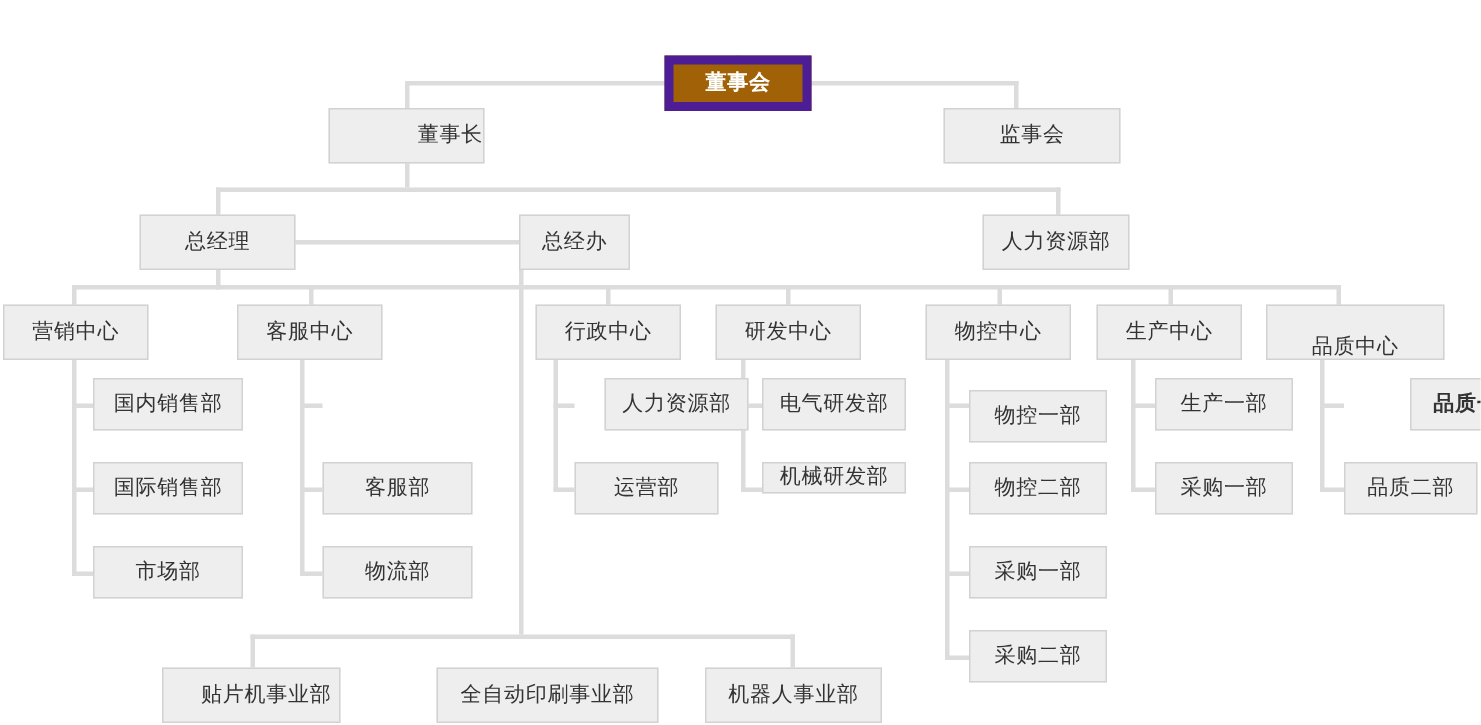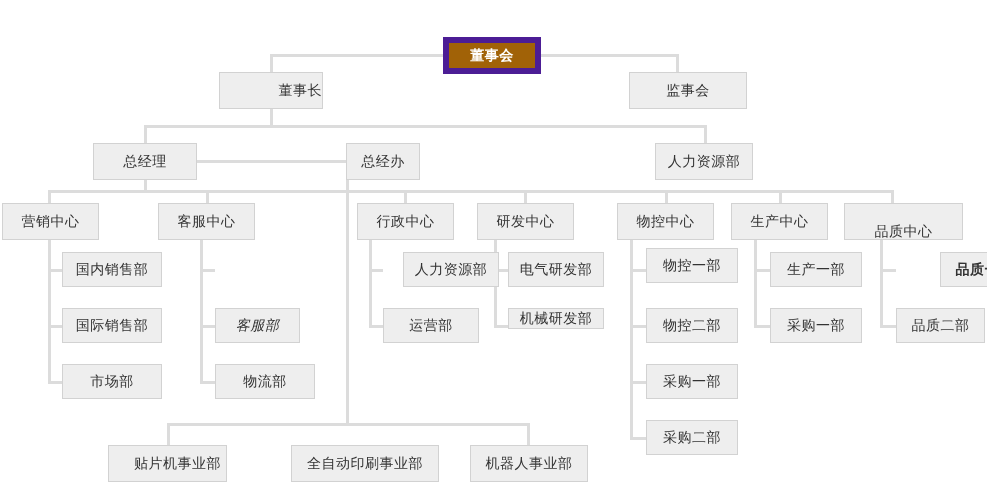--- a/index.html
+++ b/index.html
@@ -176,21 +176,21 @@
 
   <div class="node" style="left:62px; top:252px; width:100px; height:35px;">
     <span>国内销售部</span>
   </div>
 
   <div class="node" style="left:62px; top:364px; width:100px; height:35px;">
     <span>市场部</span>
   </div>
 
 
-  <div class="node" style="left:215px; top:308px; width:85px; height:35px;font-style:italic;">
+  <div class="node" style="left:215px; top:308px; width:100px; height:35px;">
     <span>客服部</span>
   </div>
 
   <div class="node" style="left:215px; top:364px; width:100px; height:35px;">
     <span>物流部</span>
   </div>
 
   <div class="node" style="left:383px; top:252px; width:96px; height:35px;margin-left:20px;">
     <span>人力资源部</span>
   </div>
@@ -200,21 +200,21 @@
   </div>
 
   <div class="node" style="left:508px; top:252px; width:96px; height:35px;">
     <span>电气研发部</span>
   </div>
 
   <div class="node" style="left:508px; top:308px; width:96px; height:21px;">
     <span>机械研发部</span>
   </div>
 
-  <div class="node" style="left:646px; top:248px; width:92px; height:35px;">
+  <div class="node" style="left:646px; top:260px; width:92px; height:35px;">
     <span>物控一部</span>
   </div>
 
   <div class="node" style="left:646px; top:308px; width:92px; height:35px;">
     <span>物控二部</span>
   </div>
 
   <div class="node" style="left:646px; top:364px; width:92px; height:35px;">
     <span>采购一部</span>
   </div>

